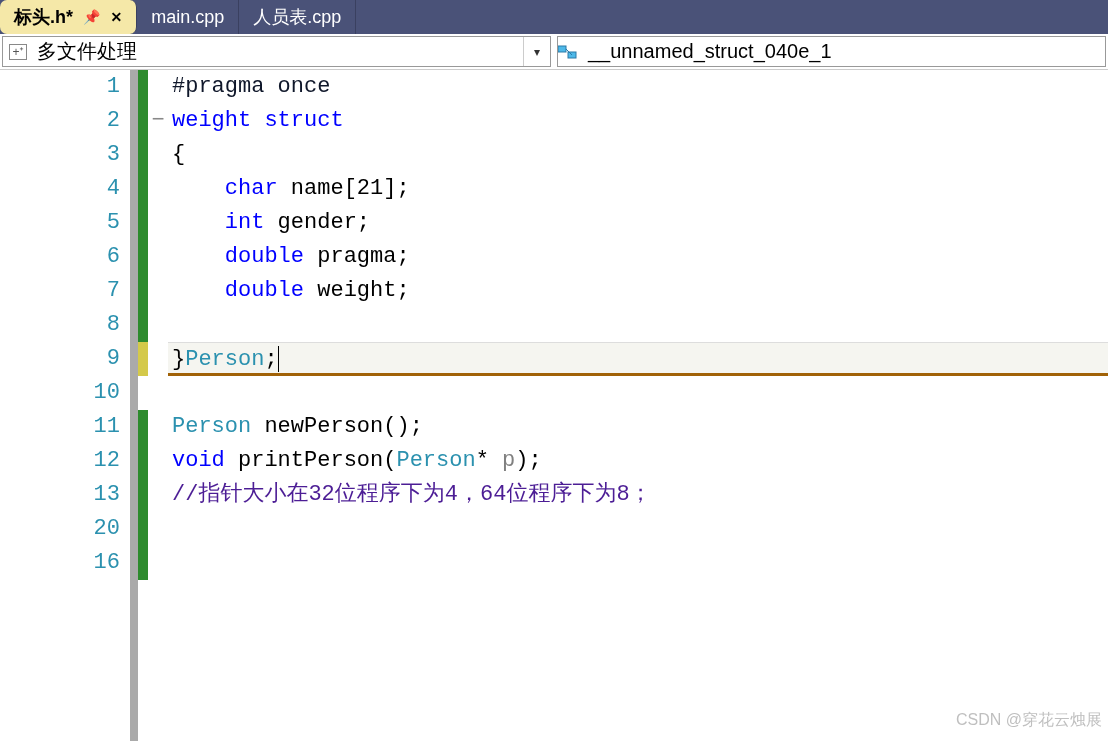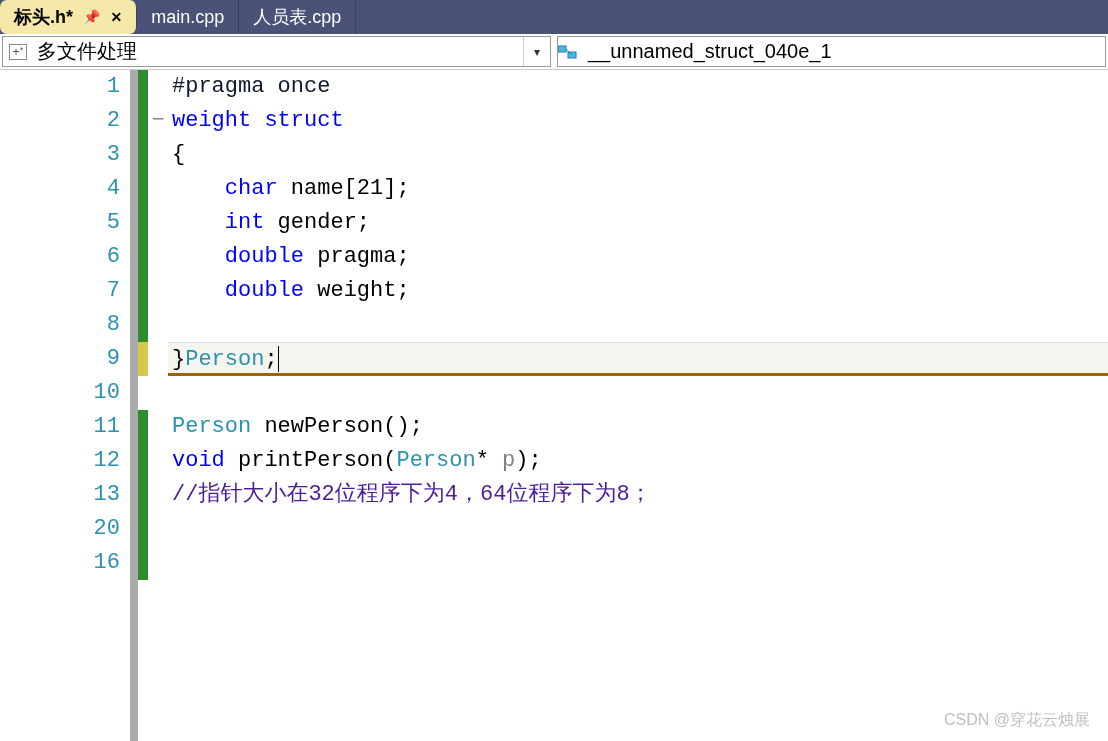--- a/index.html
+++ b/index.html
@@ -27,21 +27,21 @@
 .code-line { height:34px; line-height:34px; white-space:pre; padding-left:4px; }
 .current-line { background:#f5f5f0; border-top:1px solid #ddd; border-bottom:3px solid #a16207; position:relative; }
 .kw { color:#0000ff; }
 .type { color:#2b91af; }
 .comment { color:#4c1d95; }
 .pragma { color:#0f172a; }
 .punct, .txt, .num { color:#000; }
 .param { color:#808080; }
 .cursor { display:inline-block; width:1px; height:26px; background:#000; vertical-align:middle; animation:blink 1s infinite; }
 @keyframes blink { 50% { opacity:0; } }
-.watermark { position:absolute; bottom:10px; right:18px; color:rgba(128,128,128,0.5); font-size:16px; font-family:sans-serif; }
+.watermark { position:absolute; bottom:10px; right:6px; color:rgba(128,128,128,0.5); font-size:16px; font-family:sans-serif; }
 .scope-icon { display:inline-block; width:20px; height:16px; margin-right:6px; }
 .scope-icon svg { width:100%; height:100%; }
 .plus-box { border:1px solid #888; width:18px; height:16px; display:inline-flex; align-items:center; justify-content:center; font-size:12px; color:#555; margin:0 6px; }
 </style>
 </head>
 <body>
 
 <div class="tabs">
   <div class="tab active">
     <span>标头.h*</span>

